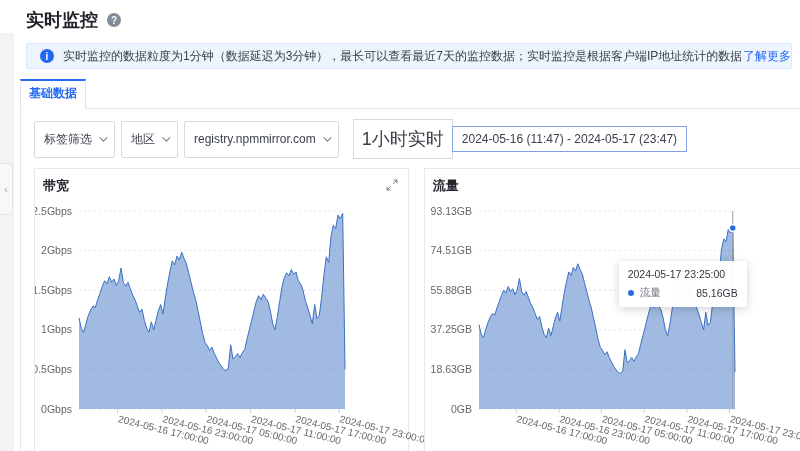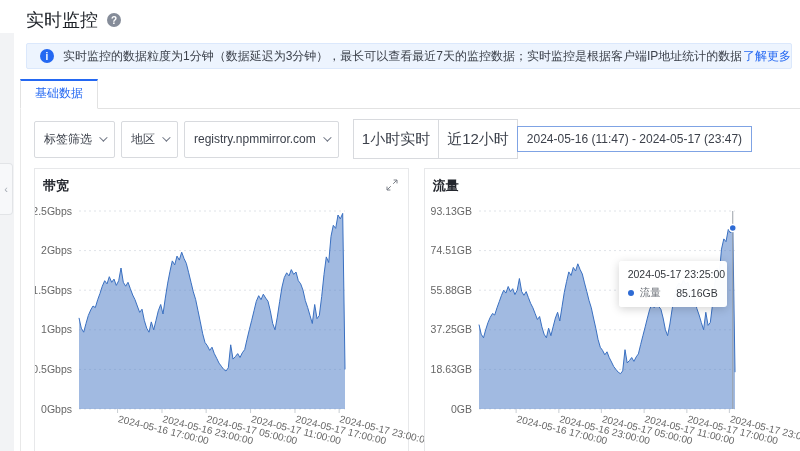--- a/index.html
+++ b/index.html
@@ -7,64 +7,64 @@
     font-family:"Liberation Sans","DejaVu Sans",sans-serif; color:#333; }
   #app { position:relative; width:800px; height:451px; background:#fff; }
 
   
   .left-strip { position:absolute; left:0; top:33px; bottom:0; width:14px; background:#f2f3f5; }
   .collapse-handle { position:absolute; left:0; top:163px; width:13px; height:52px; background:#f7f8fa;
     border:1px solid #e2e4e7; border-left:none; border-radius:0 4px 4px 0;
     display:flex; align-items:center; justify-content:center; color:#a6acb5; font-size:11px; cursor:pointer; }
 
   
-  .page-title { position:absolute; left:26px; top:8px; font-size:18px; font-weight:400; color:#1f2329; }
+  .page-title { position:absolute; left:26px; top:8px; font-size:18px; font-weight:700; color:#1f2329; }
   .help-icon { position:absolute; left:107px; top:13px; width:14px; height:14px; border-radius:50%;
     background:#858c99; color:#fff; font-size:10px; font-weight:700; display:flex; align-items:center; justify-content:center; }
 
   
   .banner { position:absolute; left:26px; top:43px; width:766px; height:26px; background:#edf4fe;
     border:1px solid #dbe8fc; border-radius:2px; display:flex; align-items:center; font-size:12px; color:#3c414b; }
   .banner .info-icon { width:14px; height:14px; border-radius:50%; background:#2468f2; color:#fff;
     font-size:10px; font-weight:700; font-style:normal; display:flex; align-items:center; justify-content:center; margin:0 9px 0 13px; flex:none; }
   .banner a { color:#2468f2; text-decoration:none; margin-left:2px; white-space:nowrap; }
   .banner-text { white-space:nowrap; overflow:hidden; }
 
   
   .panel-wrap { position:absolute; left:20px; top:79px; width:786px; }
   .tabs { display:flex; align-items:flex-end; border-bottom:1px solid #e2e2e2; }
-  .tab { font-size:12px; padding:5px 14px 6px; background:#fbfbfc; border:1px solid #e2e2e2; margin-right:-1px;
-    margin-bottom:-1px; color:#3c414b; cursor:pointer; }
+  .tab { font-size:12px; padding:5px 8px 6px; background:#fbfbfc; border:1px solid #e2e2e2; margin-right:-1px;
+    margin-bottom:-1px; color:#3c414b; cursor:pointer;font-weight:bold; }
   .tab.active { background:#fff; color:#2468f2; border-top:2px solid #2468f2; border-bottom:1px solid #fff; padding-top:4px; }
   .panel-body { border-left:1px solid #e8e8e8; min-height:350px; padding:10px 0 0 8px; }
 
   
   .filter-row { display:flex; align-items:center; margin-left:5px; }
   .drop-btn { height:37px; display:inline-flex; align-items:center; background:#fff; border:1px solid #d8dade;
     border-radius:2px; font-size:12px; color:#3c414b; padding:0 9px; margin-right:6px; cursor:pointer; white-space:nowrap; }
   .chev { width:6px; height:6px; border-right:1.4px solid #6b7280; border-bottom:1.4px solid #6b7280;
     transform:rotate(45deg) translateY(-2px); margin-left:7px; flex:none; }
   .seg-group { display:flex; margin-left:8px; }
-  .seg-btn { height:40px; display:flex; align-items:center; padding:0 8px; font-size:15px; color:#3c414b;
+  .seg-btn { height:40px; display:flex; align-items:center; padding:0 8px; font-size:18px; color:#3c414b;
     background:#fff; border:1px solid #d8dade; margin-right:-1px; cursor:pointer; white-space:nowrap; }
   .date-input { height:26px; display:flex; align-items:center; border:1px solid #7fa3e4; background:#fff;
     font-size:12px; color:#3c414b; padding:0 9px; white-space:nowrap; cursor:pointer; }
 
   
   .charts-row { display:flex; margin-top:9px; margin-left:5px; }
   .chart-card { position:relative; width:392px; height:330px; border:1px solid #e7e8ea; background:#fff; margin-right:15px; }
   .chart-card.right { width:400px; margin-right:0; }
   .card-title { position:absolute; left:8px; top:8px; font-size:13px; font-weight:700; color:#23262d; }
   .expand-icon { position:absolute; right:10px; top:10px; width:12px; height:12px; cursor:pointer; }
   .chart-svg { position:absolute; left:0; top:0; }
   .legend { position:absolute; left:0; top:283px; width:100%; display:flex; justify-content:center; }
   .legend-item { display:inline-flex; align-items:center; gap:6px; font-size:12px; color:#6b7077; cursor:pointer; }
 
   
-  .tooltip { position:absolute; left:194px; top:92px; width:108px; background:rgba(255,255,255,0.97);
+  .tooltip { position:absolute; left:194px; top:92px; width:128px; background:rgba(255,255,255,0.97);
     border-radius:3px; box-shadow:0 2px 10px rgba(0,0,0,0.18); padding:7px 9px; font-size:10.5px; z-index:5; }
   .tooltip .tt-time { color:#33373d; margin-bottom:6px; white-space:nowrap; }
   .tt-row { display:flex; align-items:center; }
   .tt-dot { width:6px; height:6px; border-radius:50%; background:#2e6bd4; margin-right:6px; flex:none; }
   .tt-label { color:#6b7077; }
   .tt-val { margin-left:auto; color:#33373d; }
   svg text { font-family:"Liberation Sans","DejaVu Sans",sans-serif; }
 </style>
 </head>
 <body>
@@ -101,21 +101,20 @@
           <span>地区</span>
           <span class="chev"></span>
         </div>
         <div class="drop-btn">
           <span>registry.npmmirror.com</span>
           <span class="chev"></span>
         </div>
 
         <div class="seg-group">
           <div class="seg-btn">1小时实时</div>
-          <div class="seg-btn">近12小时</div>
         </div>
 
         <div class="date-input">
           <span>2024-05-16 (11:47) - 2024-05-17 (23:47)</span>
 
         </div>
 
       </div>
 
       <div class="charts-row">

